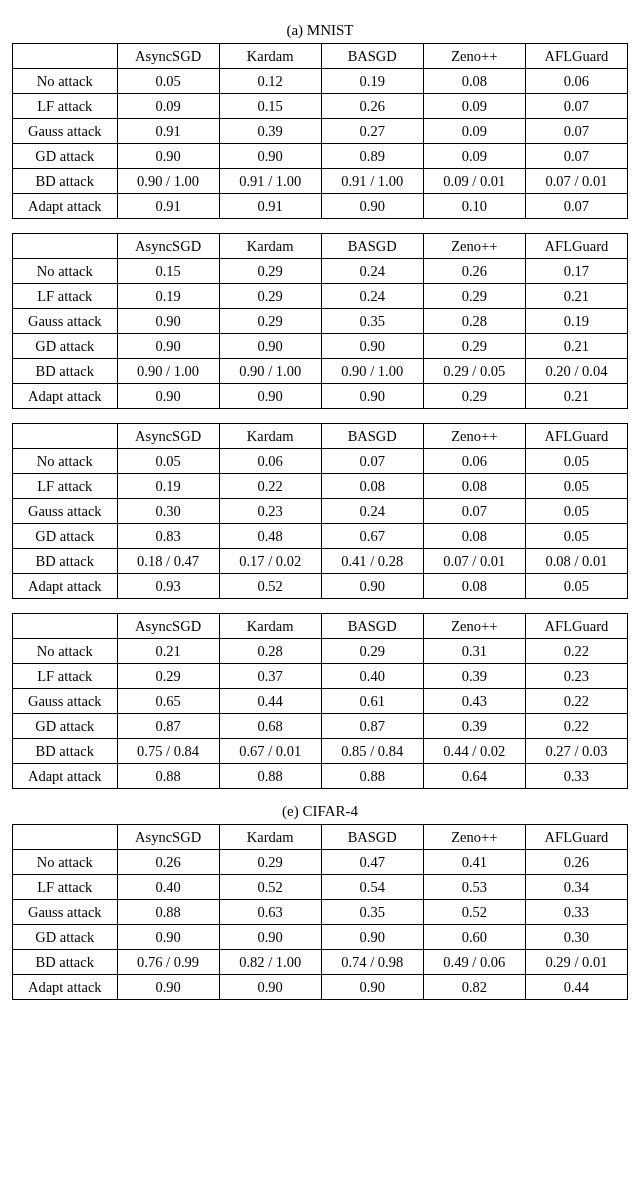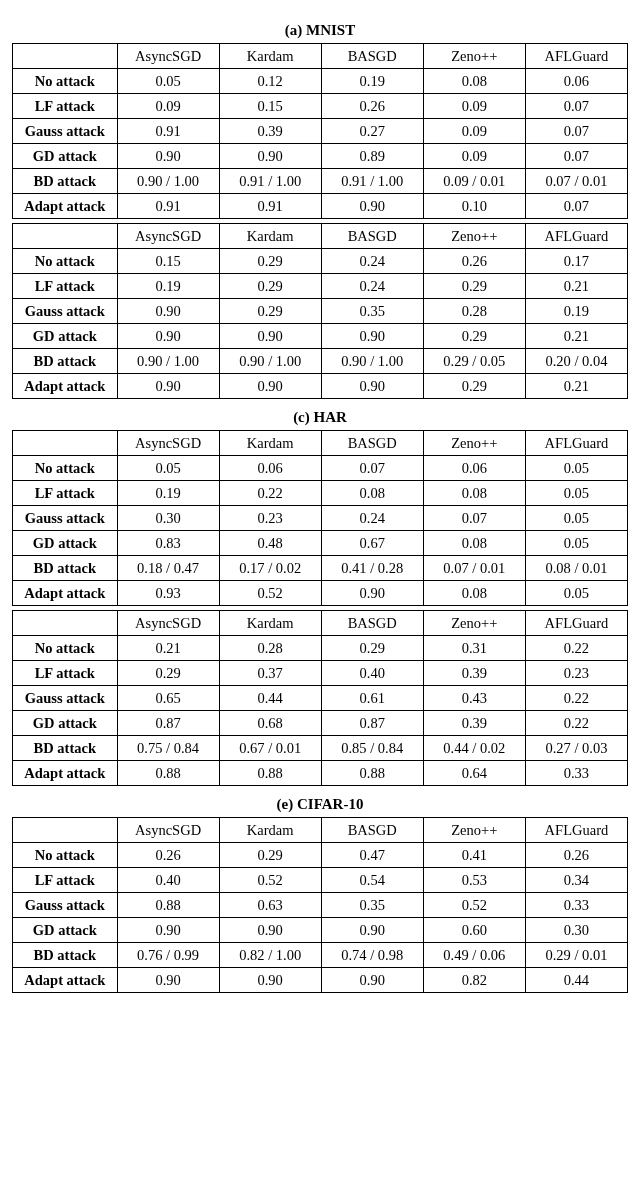--- a/index.html
+++ b/index.html
@@ -6,43 +6,42 @@
     body {
       margin: 0;
       padding: 12px;
       font-family: "Times New Roman", Times, serif;
       font-size: 14.5px;
       color: #000;
       background: #fff;
       width: 640px;
     }
     .caption {
-      font-weight: bold;
+      font-weight: normal;
       text-align: center;
       margin: 10px 0 4px 0;
       font-size: 15px;
     }
     table {
       border-collapse: collapse;
       width: 100%;
       table-layout: fixed;
-      margin-bottom: 4px;
+      margin-bottom: 14px;
     }
     td, th {
       border: 1px solid #000;
       padding: 3px 4px;
       text-align: center;
       vertical-align: middle;
       font-weight: normal;
       font-size: 14.5px;
       height: 25px;
     }
     th.rowhdr, td.rowhdr {
       width: 17%;
-      font-weight: bold;
     }
   </style>
 </head>
 <body>
 
 <div id="tables-container">
     <div class="caption">(a) MNIST</div>
     <table>
       <thead>
         <tr>
@@ -160,21 +159,20 @@
         <tr>
           <td class="rowhdr">Adapt attack</td>
           <td>0.90</td>
           <td>0.90</td>
           <td>0.90</td>
           <td>0.29</td>
           <td>0.21</td>
         </tr>
       </tbody>
     </table>
-    <div class="caption">(c) HAR</div>
     <table>
       <thead>
         <tr>
           <th class="rowhdr"></th>
           <th>AsyncSGD</th>
           <th>Kardam</th>
           <th>BASGD</th>
           <th>Zeno++</th>
           <th>AFLGuard</th>
         </tr>
@@ -285,21 +283,21 @@
         <tr>
           <td class="rowhdr">Adapt attack</td>
           <td>0.88</td>
           <td>0.88</td>
           <td>0.88</td>
           <td>0.64</td>
           <td>0.33</td>
         </tr>
       </tbody>
     </table>
-    <div class="caption">(e) CIFAR-10</div>
+    <div class="caption">(e) CIFAR-4</div>
     <table>
       <thead>
         <tr>
           <th class="rowhdr"></th>
           <th>AsyncSGD</th>
           <th>Kardam</th>
           <th>BASGD</th>
           <th>Zeno++</th>
           <th>AFLGuard</th>
         </tr>

